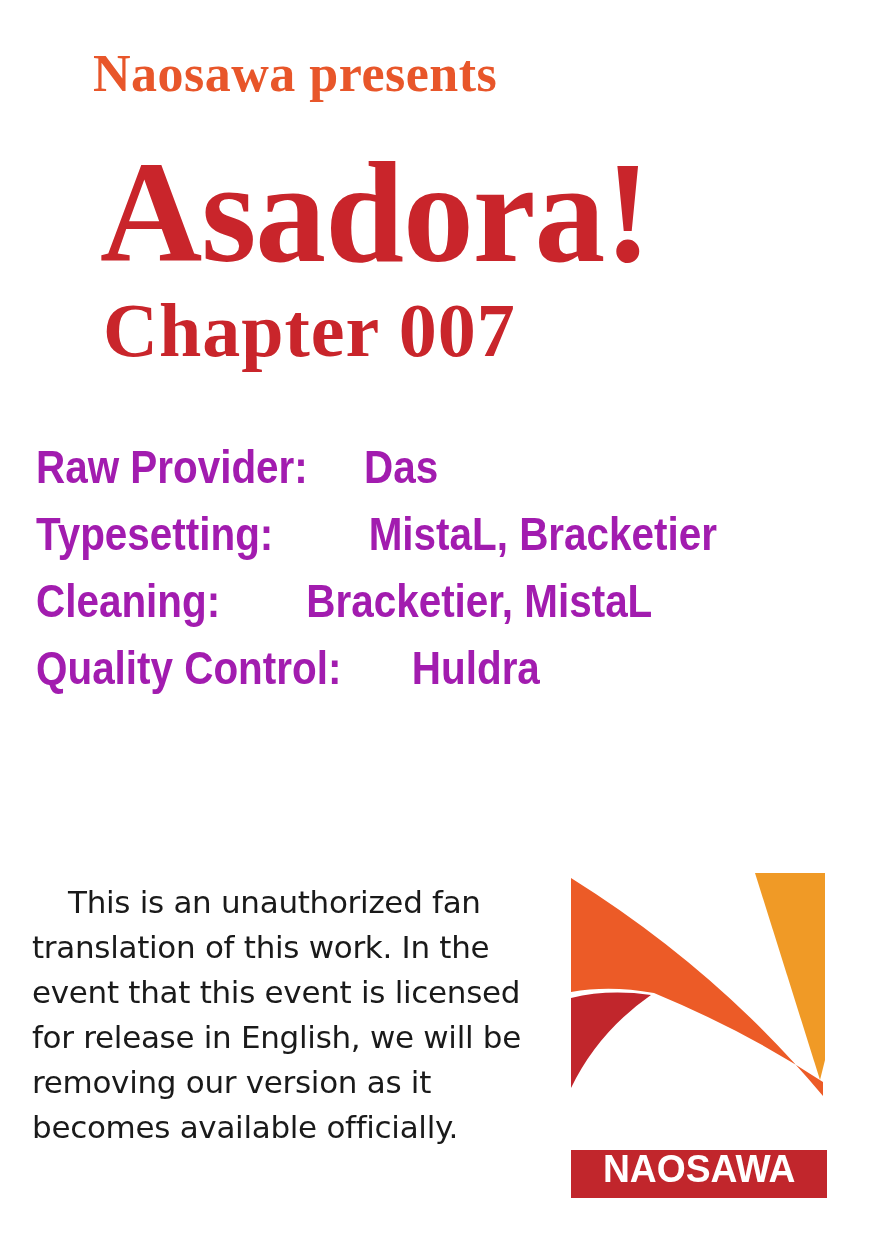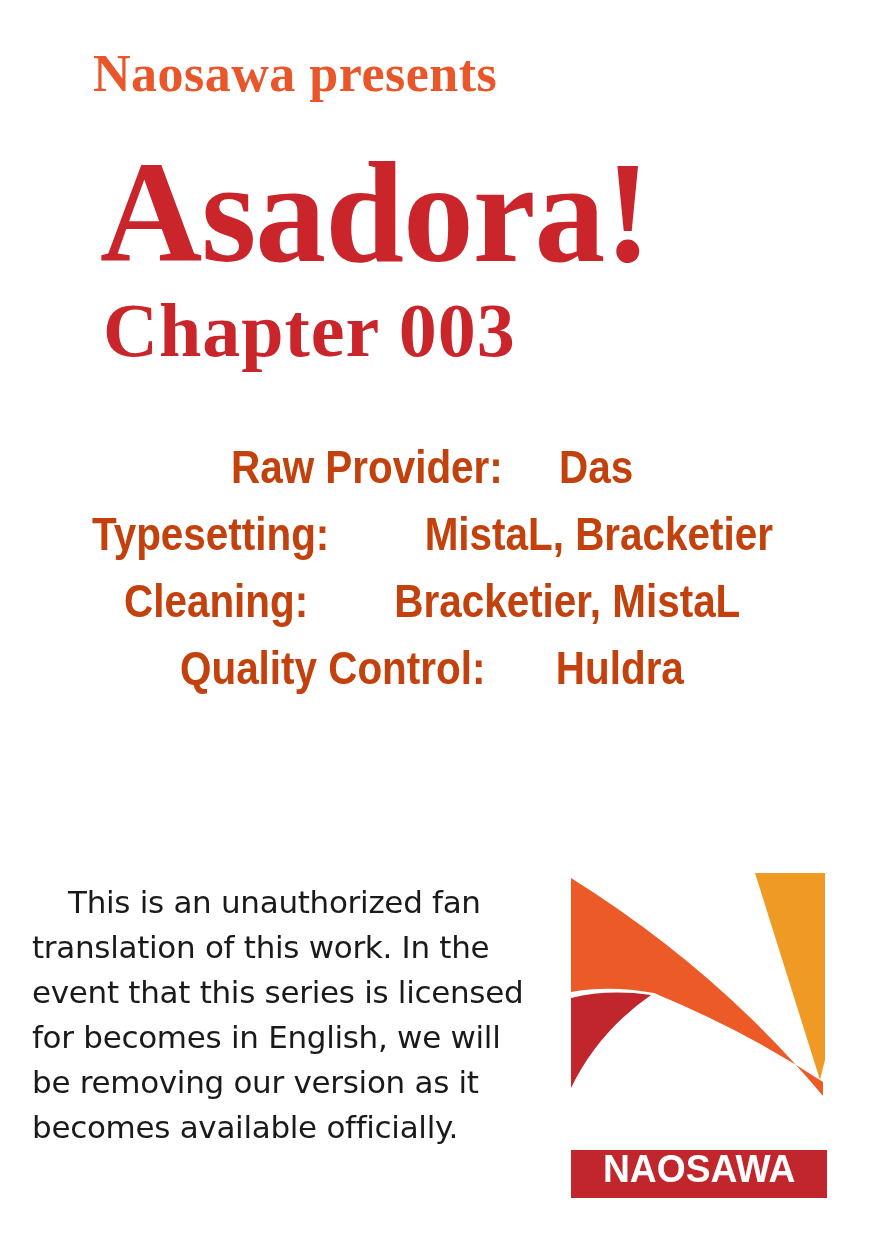--- a/index.html
+++ b/index.html
@@ -66,28 +66,28 @@
 
   
   .credits {
     position: absolute;
     left: 36px;
     top: 433px;
     width: 792px;
   }
   .credit-row {
     display: flex;
-    justify-content: center;
+    justify-content: flex-start;
     align-items: baseline;
     height: 67px;
     font-family: "Liberation Sans Narrow", "Liberation Sans", sans-serif;
     font-weight: 700;
     font-size: 47px;
     line-height: 67px;
-    color: #c2410c;
+    color: #a21caf;
     white-space: nowrap;
   }
   .credit-role,
   .credit-name {
     transform: scaleX(0.86);
     transform-origin: left center;
     display: inline-block;
   }
   .credit-name {
     transform-origin: right center;
@@ -144,42 +144,42 @@
 </style>
 </head>
 <body>
 
 <div id="page">
 
   <div class="presents">Naosawa presents</div>
 
   <div class="series-title">Asadora!</div>
 
-  <div class="chapter-title">Chapter 003</div>
+  <div class="chapter-title">Chapter 007</div>
 
   <div class="credits">
     <div class="credit-row">
       <span class="credit-role">Raw Provider:</span>
       <span class="credit-name">Das</span>
     </div>
     <div class="credit-row">
       <span class="credit-role">Typesetting:</span>
       <span class="credit-name">MistaL, Bracketier</span>
     </div>
     <div class="credit-row">
       <span class="credit-role">Cleaning:</span>
       <span class="credit-name">Bracketier, MistaL</span>
     </div>
     <div class="credit-row">
       <span class="credit-role">Quality Control:</span>
       <span class="credit-name">Huldra</span>
     </div>
   </div>
 
-  <div class="disclaimer">This is an unauthorized fan translation of this work. In the event that this series is licensed for becomes in English, we will be removing our version as it becomes available officially.</div>
+  <div class="disclaimer">This is an unauthorized fan translation of this work. In the event that this event is licensed for release in English, we will be removing our version as it becomes available officially.</div>
 
   <div class="logo">
     <svg class="logo-mark" viewBox="0 0 260 278" xmlns="http://www.w3.org/2000/svg">
 
       <path d="M 187 3 L 257 3 L 257 190 L 252 210 Z" fill="#f09a26"></path>
 
       <path d="M 3 128 L 3 218 Q 30 162 83 125 Q 40 119 3 128 Z" fill="#c1262c"></path>
 
       <path d="M 3 8 L 3 122 Q 42 115 86 123 Q 180 162 255 212 L 255 226 Q 150 100 3 8 Z" fill="#ec5b27"></path>
     </svg>

